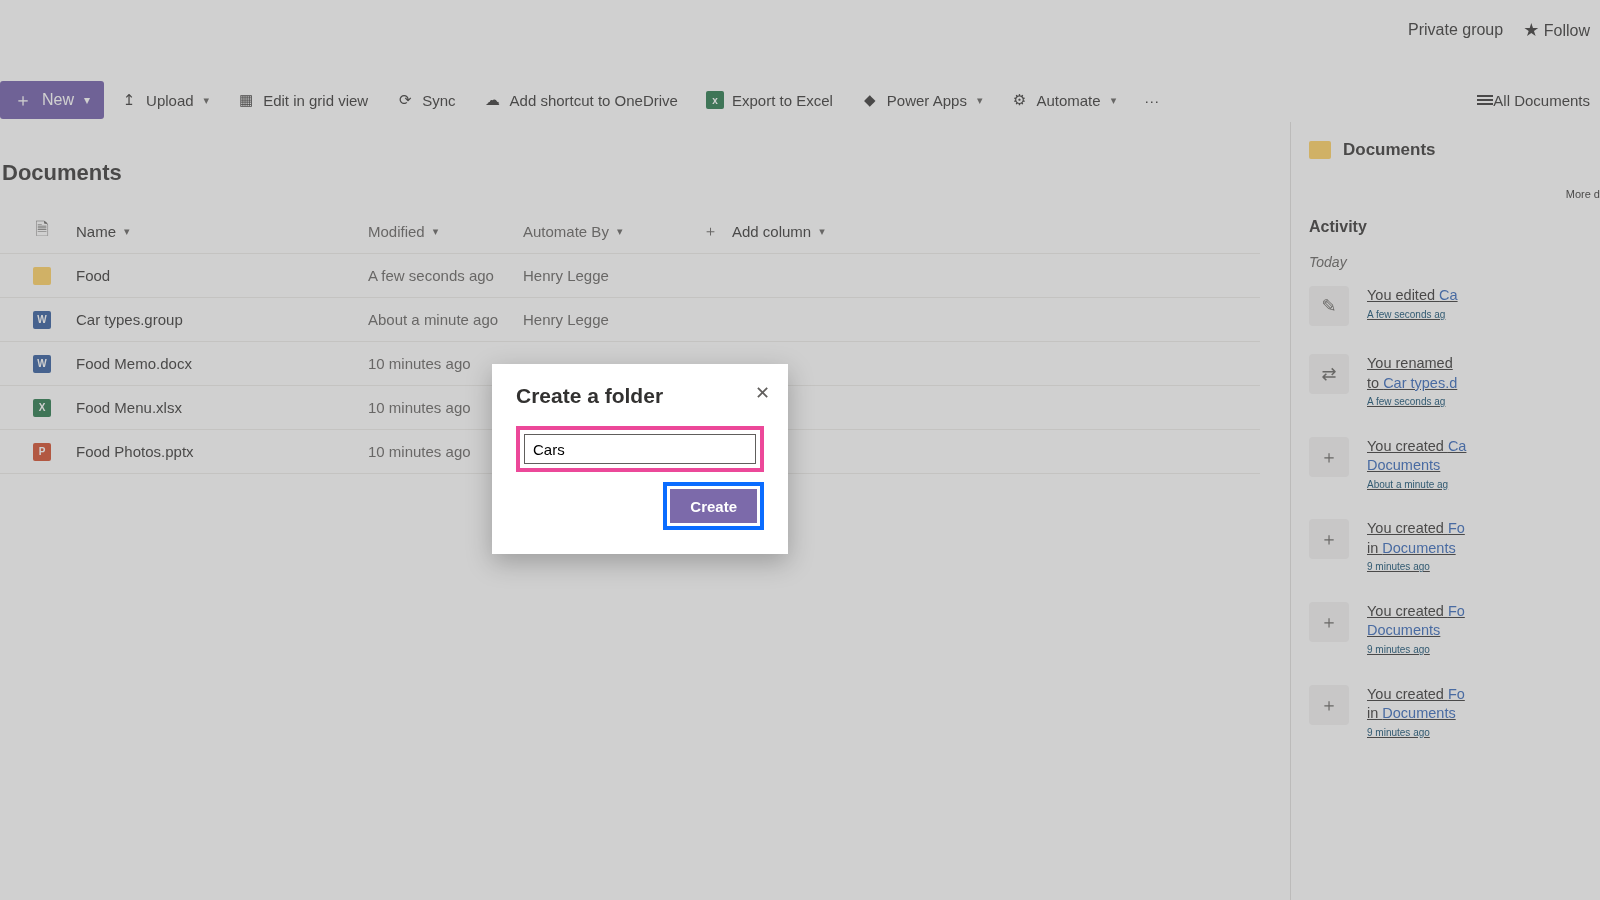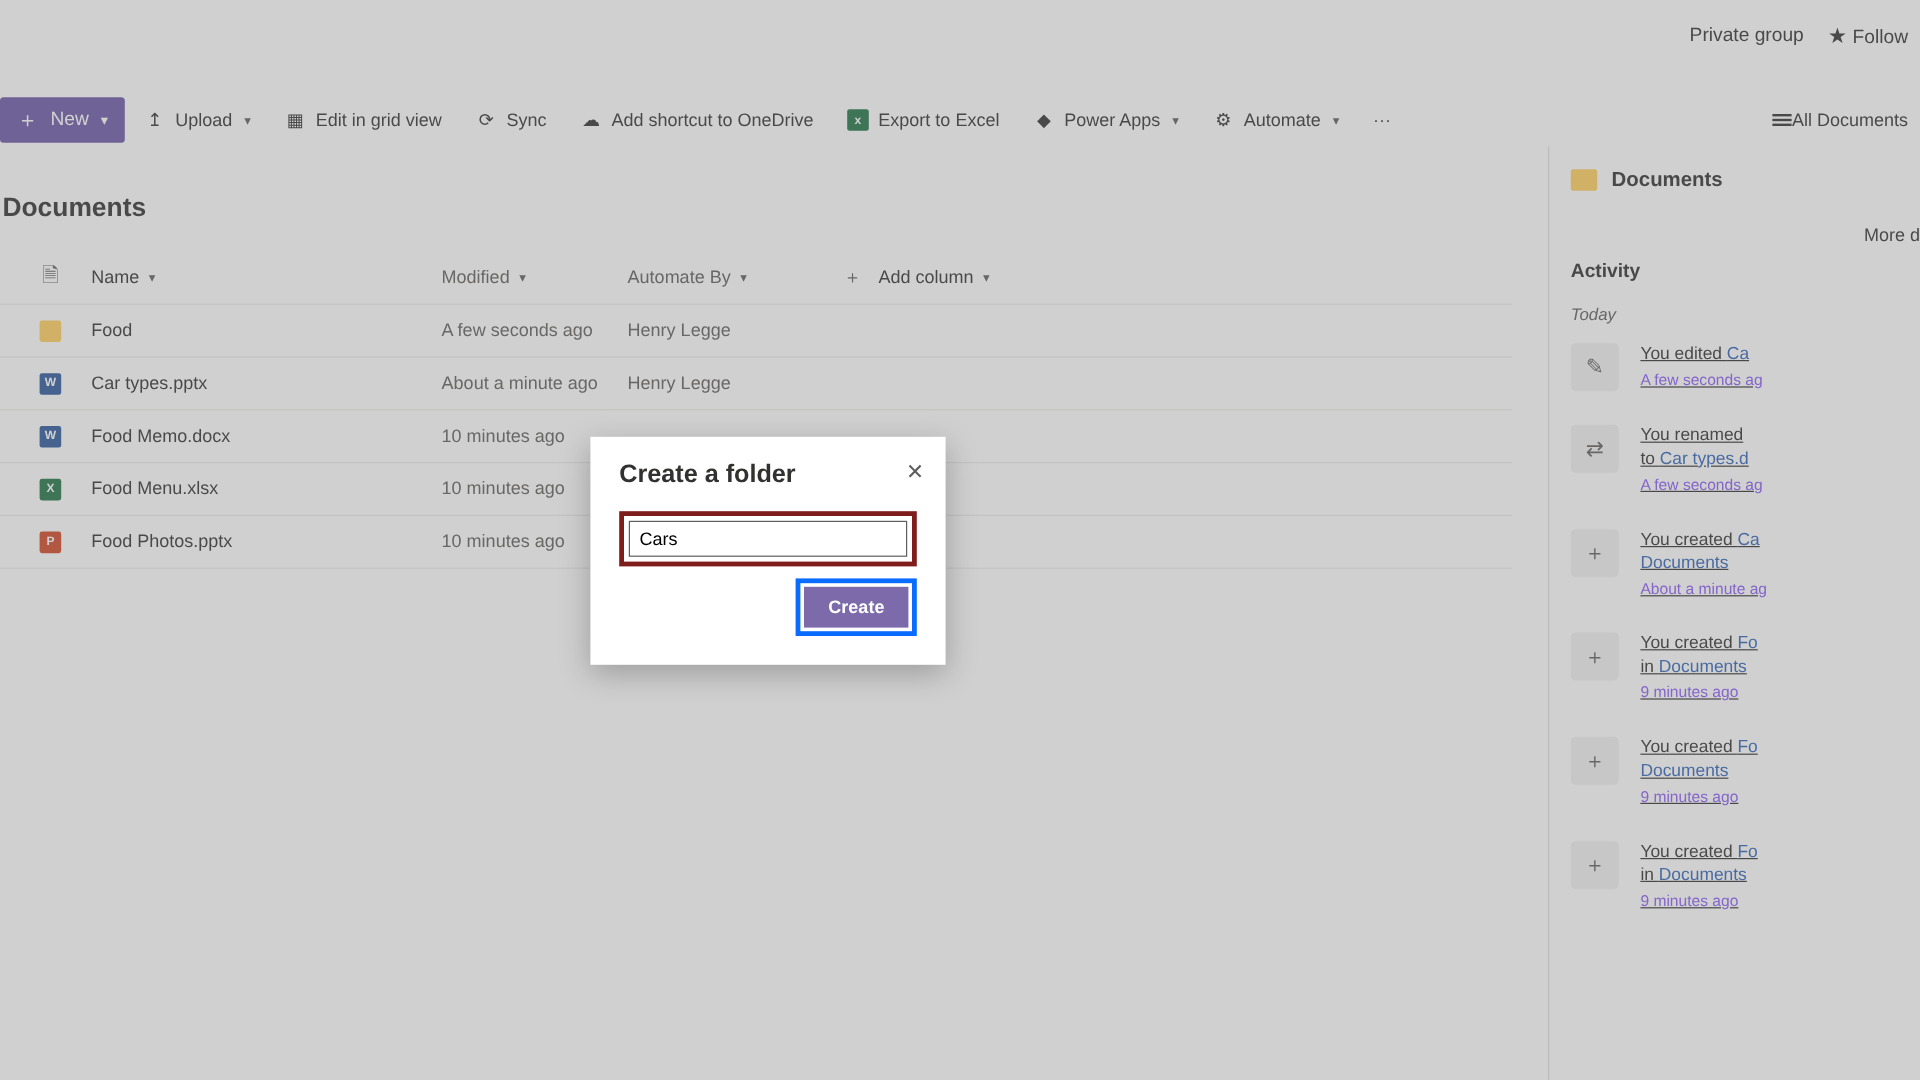--- a/index.html
+++ b/index.html
@@ -49,36 +49,36 @@
   .f-excel  { background: #217346; }
   .f-ppt    { background: #d24726; }
   .f-doc    { color: #605e5c; font-size: 17px; }
 
   .name-text { font-size: 15px; color: #323130; }
 
   
   .right-panel { position: absolute; top: 122px; right: 0; width: 310px; bottom: 0; border-left: 1px solid #e1dfdd; padding: 18px 0 0 18px; overflow: hidden; }
   .rp-header { display: flex; align-items: center; gap: 12px; font-size: 17px; font-weight: 600; }
   .rp-folder-ico { width: 22px; height: 18px; background: #ffcf5c; border-radius: 2px; }
-  .rp-more { position: absolute; top: 62px; right: 0; font-size: 15px; color: #323130; padding: 4px 0; }
+  .rp-more { position: absolute; top: 62px; right: 0; font-size: 11px; color: #323130; padding: 4px 0; }
   .rp-activity { margin-top: 58px; font-size: 16px; font-weight: 600; }
   .rp-today { margin-top: 18px; color: #605e5c; font-size: 14px; font-style: italic; }
 
   .activity-item { display: flex; gap: 18px; padding: 16px 0 12px 0; border-bottom: 0; }
   .activity-ico { width: 40px; height: 40px; border-radius: 4px; background: #f3f2f1; display: flex; align-items: center; justify-content: center; color: #605e5c; font-size: 18px; flex-shrink: 0; }
   .activity-body { font-size: 14.5px; line-height: 1.35; text-decoration: underline; }
   .activity-body .link { color: #3064b8; }
-  .activity-time { color: #8b5cf6; font-size: 13px; margin-top: 2px; }
+  .activity-time { color: #0c4a6e; font-size: 10px; margin-top: 2px; }
 
   
   .overlay { position: absolute; inset: 0; background: rgba(120,120,120,0.35); }
   .modal { position: absolute; top: 364px; left: 492px; width: 296px; background: #fff; box-shadow: 0 8px 24px rgba(0,0,0,0.25); padding: 20px 24px 24px 24px; }
   .modal-title { font-size: 21px; font-weight: 600; color: #323130; }
   .modal-close { position: absolute; top: 18px; right: 18px; font-size: 18px; color: #605e5c; cursor: pointer; background: none; border: none; }
-  .input-frame { margin-top: 18px; border: 4px solid #7f1d1d; padding: 4px; }
+  .input-frame { margin-top: 18px; border: 4px solid #ec4899; padding: 4px; }
   .input-frame input { width: 100%; height: 30px; border: 1px solid #605e5c; padding: 0 8px; font-size: 15px; outline: none; }
   .btn-frame { margin-top: 10px; display: flex; justify-content: flex-end; }
   .btn-frame-inner { border: 4px solid #0a6cff; padding: 3px; }
   .btn-create { background: #7c6aaa; color: #fff; border: none; height: 34px; padding: 0 20px; font-size: 15px; font-weight: 600; cursor: pointer; }
 
   .hamburger { display: inline-block; width: 16px; }
   .hamburger span { display:block; height:2px; background:#323130; margin:2px 0; }
 </style>
 </head>
 <body>
@@ -189,21 +189,21 @@
         </div>
         <div class="col-mod">A few seconds ago</div>
         <div class="col-by">Henry Legge</div>
         <div class="col-add"></div>
       </div>
       <div class="data-row">
         <div class="col-icon">
           <span class="file-icon f-word">W</span>
         </div>
         <div class="col-name">
-          <span class="name-text">Car types.pptx</span>
+          <span class="name-text">Car types.group</span>
         </div>
         <div class="col-mod">About a minute ago</div>
         <div class="col-by">Henry Legge</div>
         <div class="col-add"></div>
       </div>
       <div class="data-row">
         <div class="col-icon">
           <span class="file-icon f-word">W</span>
         </div>
         <div class="col-name">

